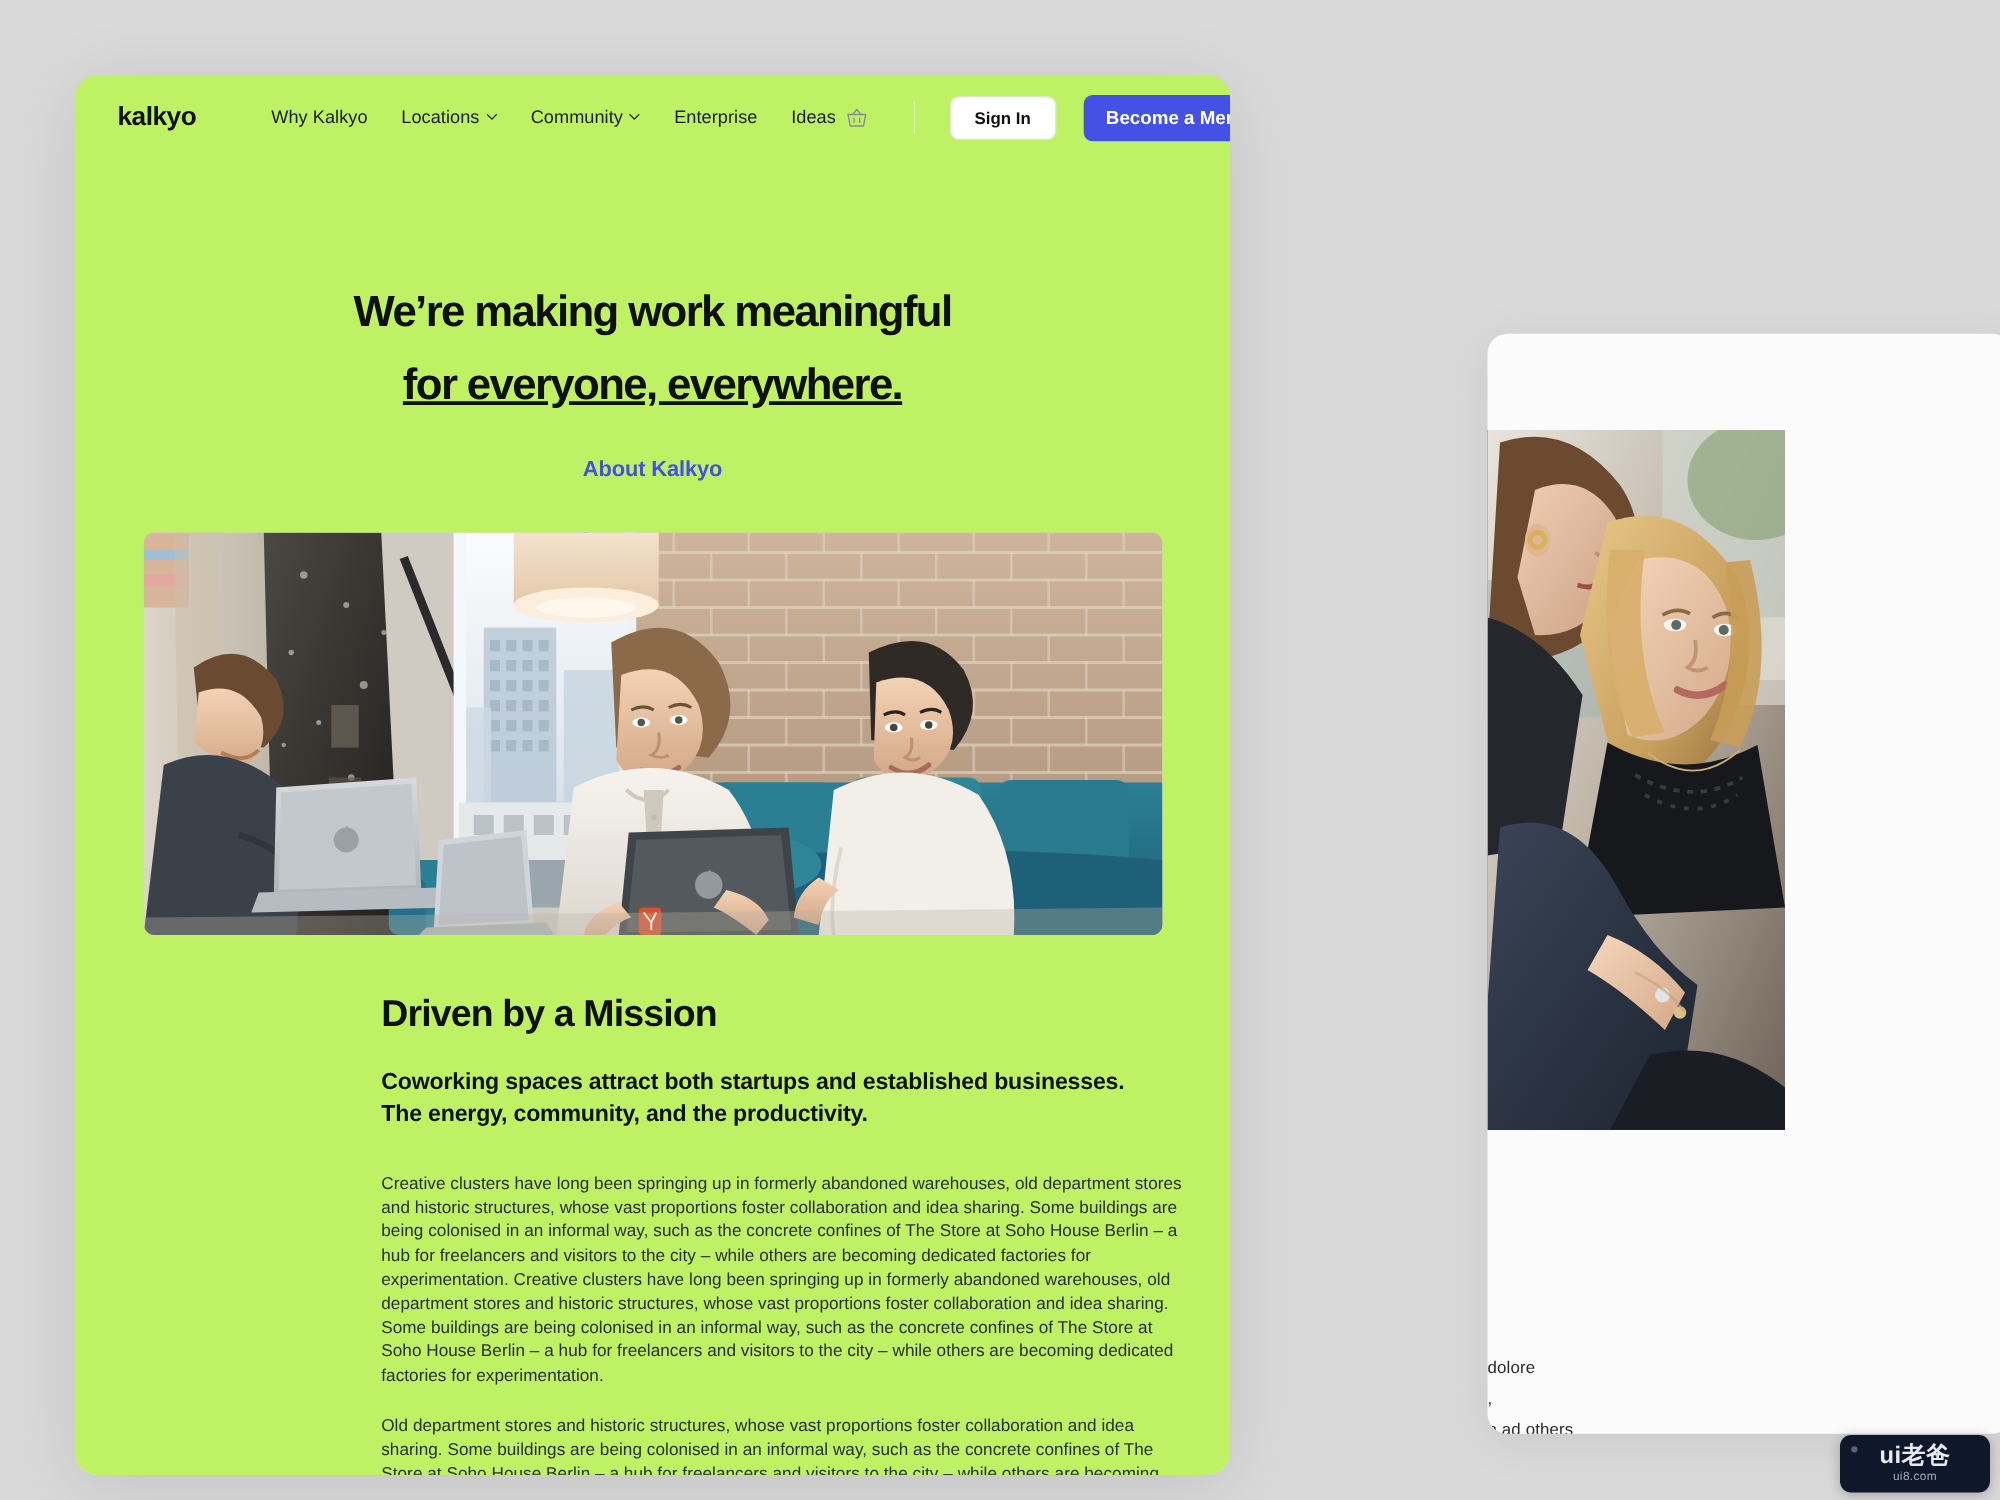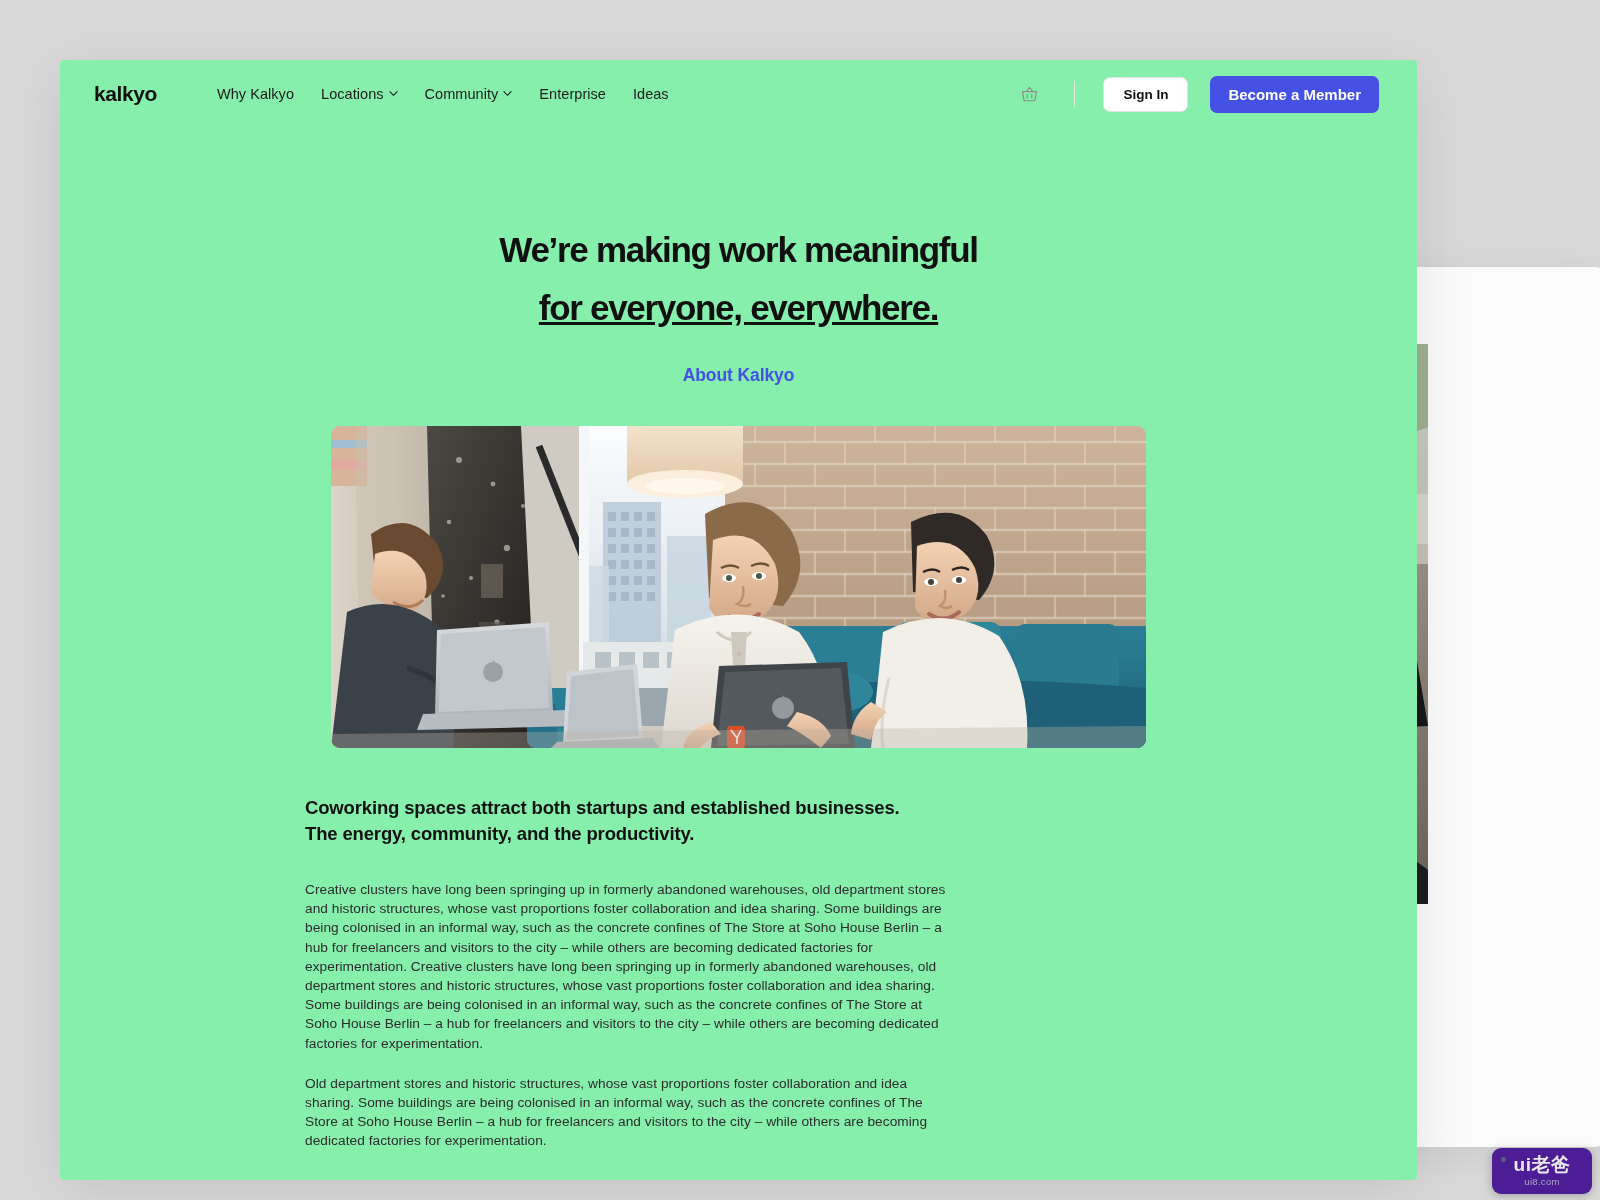--- a/index.html
+++ b/index.html
@@ -52,24 +52,24 @@
     color: #2a2a2a;
     letter-spacing: 0.1px;
   }
   .bg-card-text div { white-space: nowrap; }
 
   
   .card {
     position: absolute;
     left: 60px;
     top: 60px;
-    width: 1357px;
+    width: 924px;
     height: 1120px;
-    background: #86efac;
-    border-radius: 4px;
+    background: #bef264;
+    border-radius: 18px;
     box-shadow: 0 10px 60px rgba(0,0,0,0.10);
     overflow: hidden;
   }
 
   
   .header {
     height: 68px;
     display: flex;
     align-items: center;
     padding: 0 38px 0 34px;
@@ -242,23 +242,23 @@
     letter-spacing: 0.05px;
     width: 645px;
     margin-bottom: 21px;
   }
 
   
   .watermark {
     position: absolute;
     right: 8px;
     bottom: 6px;
-    width: 100px;
+    width: 120px;
     height: 46px;
-    background: #4c1d95;
+    background: #0f172a;
     border-radius: 9px;
     display: flex;
     flex-direction: column;
     align-items: center;
     justify-content: center;
     box-shadow: 0 2px 10px rgba(0,0,0,0.25);
   }
   .wm-dot {
     position: absolute;
     left: 9px;
@@ -713,20 +713,21 @@
       <path d="M598 188 q16 10 30 -2" stroke="#a86a5a" stroke-width="4" fill="none" stroke-linecap="round"></path>
       <path d="M552 206 q60 -30 116 4 q32 46 28 112 L540 322 Z" fill="#f2efe9"></path>
       <path d="M558 252 q-10 40 -6 70" stroke="#ddd8cf" stroke-width="3" fill="none"></path>
       <path d="M540 276 q-18 12 -20 32 l20 6 q4 -20 16 -28 Z" fill="url(#skinH)"></path>
 
       <path d="M0 308 L815 300 L815 322 L0 322 Z" fill="#b9b2a7" opacity="0.35"></path>
     </svg>
   </div>
 
   <div class="content">
+    <h2 class="mission-title">Driven by a Mission</h2>
     <p class="mission-lead">Coworking spaces attract both startups and established businesses. The energy, community, and the productivity.</p>
     <p class="mission-body">Creative clusters have long been springing up in formerly abandoned warehouses, old department stores and historic structures, whose vast proportions foster collaboration and idea sharing. Some buildings are being colonised in an informal way, such as the concrete confines of The Store at Soho House Berlin – a hub for freelancers and visitors to the city – while others are becoming dedicated factories for experimentation. Creative clusters have long been springing up in formerly abandoned warehouses, old department stores and historic structures, whose vast proportions foster collaboration and idea sharing. Some buildings are being colonised in an informal way, such as the concrete confines of The Store at Soho House Berlin – a hub for freelancers and visitors to the city – while others are becoming dedicated factories for experimentation.</p>
     <p class="mission-body">Old department stores and historic structures, whose vast proportions foster collaboration and idea sharing. Some buildings are being colonised in an informal way, such as the concrete confines of The Store at Soho House Berlin – a hub for freelancers and visitors to the city – while others are becoming dedicated factories for experimentation.</p>
   </div>
 
 </div>
 
 <div class="watermark">
   <span class="wm-dot"></span>
   <span class="wm-main">ui老爸</span>

